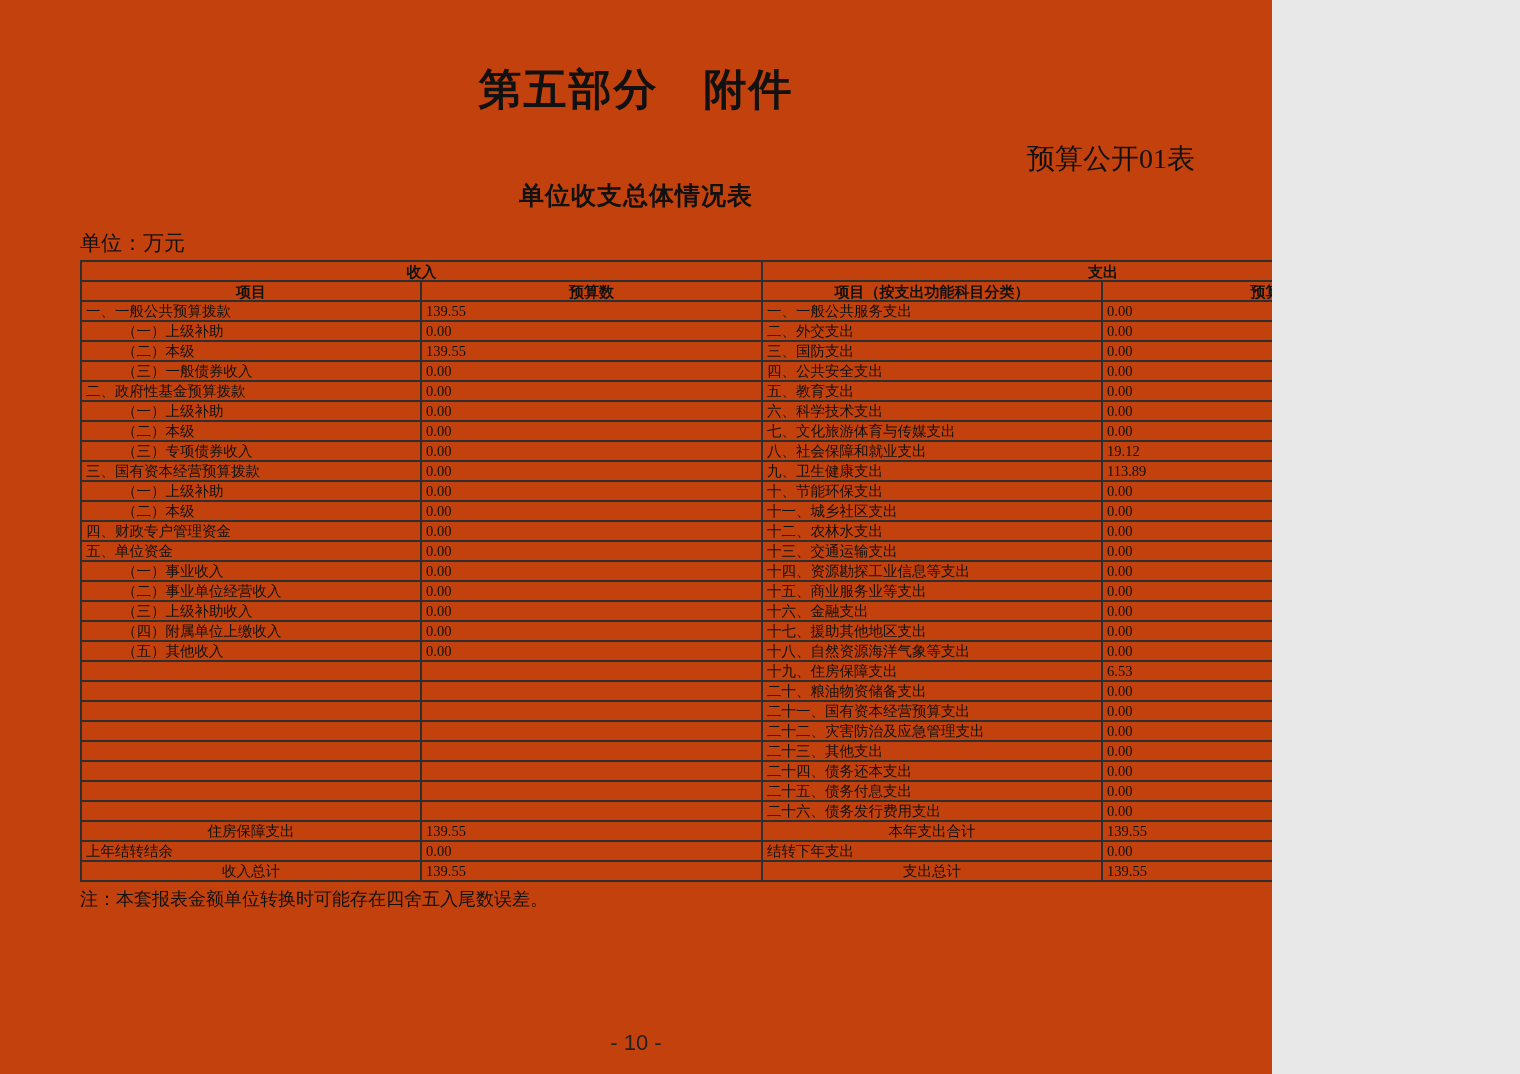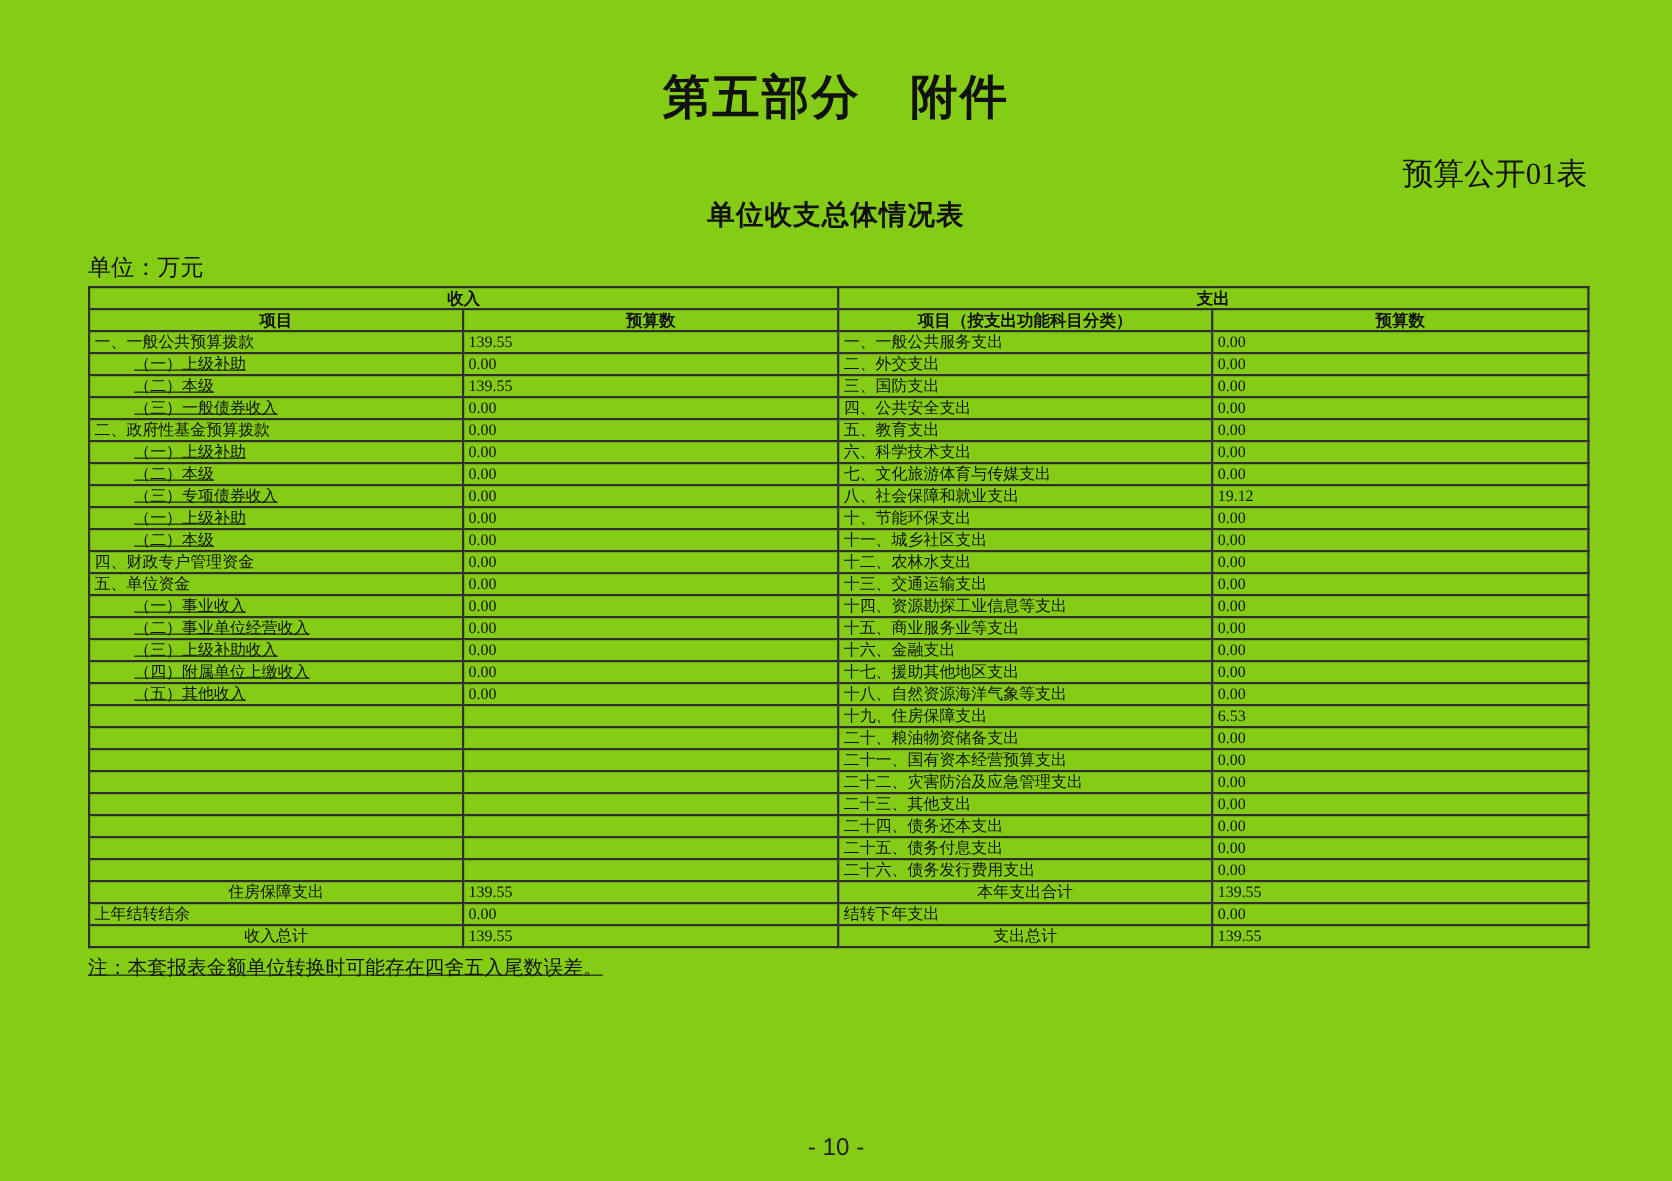--- a/index.html
+++ b/index.html
@@ -1,17 +1,17 @@
 <!DOCTYPE html>
 <html><head>
 <meta charset="utf-8">
 <style>
   html,body{margin:0;padding:0;background:#e8e8e8;}
   .doc{
-    width:1520px;height:1074px;background:#84cc16;position:relative;
+    width:1272px;height:1074px;background:#c2410c;position:relative;
     overflow:hidden;font-family:"Liberation Serif", serif;color:#111;
     box-sizing:border-box;
   }
   .part-title{
     padding-top:66px;text-align:center;font-size:43px;font-weight:bold;
     font-family:"Liberation Sans", sans-serif;letter-spacing:2px;line-height:1.1;
   }
   .form-label{
     margin:34px 77px 0 0;text-align:right;font-size:28px;line-height:24px;
   }
@@ -29,27 +29,27 @@
   table.budget td,table.budget th{
     border:2px solid #2f2f2f;height:20px;padding:0 4px;font-size:14.5px;
     overflow:hidden;white-space:nowrap;font-weight:normal;line-height:1;
     box-sizing:border-box;
   }
   table.budget th{
     font-family:"Liberation Sans", sans-serif;font-weight:bold;text-align:center;
     font-size:15px;
   }
   td.item{text-align:left;padding-left:8px;}
-  td.item.sub{padding-left:40px;text-decoration:underline;}
+  td.item.sub{padding-left:40px;}
   td.num{text-align:left;padding-right:5px;}
   td.total{
     text-align:center;font-weight:bold;
     font-family:"Liberation Sans", sans-serif;font-size:15px;
   }
-  .footnote{margin:5px 4px 0 80px;font-size:18px;text-decoration:underline;}
+  .footnote{margin:5px 4px 0 80px;font-size:18px;}
   .page-number{
     position:absolute;left:0;right:0;bottom:18px;text-align:center;
     font-family:"Liberation Sans", sans-serif;font-size:22px;color:#222;
   }
 </style>
 </head>
 <body>
 
 <div class="doc">
 
@@ -125,20 +125,26 @@
           <td class="item">七、文化旅游体育与传媒支出</td>
           <td class="num">0.00</td>
         </tr>
         <tr>
           <td class="item sub">（三）专项债券收入</td>
           <td class="num">0.00</td>
           <td class="item">八、社会保障和就业支出</td>
           <td class="num">19.12</td>
         </tr>
         <tr>
+          <td class="item">三、国有资本经营预算拨款</td>
+          <td class="num">0.00</td>
+          <td class="item">九、卫生健康支出</td>
+          <td class="num">113.89</td>
+        </tr>
+        <tr>
           <td class="item sub">（一）上级补助</td>
           <td class="num">0.00</td>
           <td class="item">十、节能环保支出</td>
           <td class="num">0.00</td>
         </tr>
         <tr>
           <td class="item sub">（二）本级</td>
           <td class="num">0.00</td>
           <td class="item">十一、城乡社区支出</td>
           <td class="num">0.00</td>

